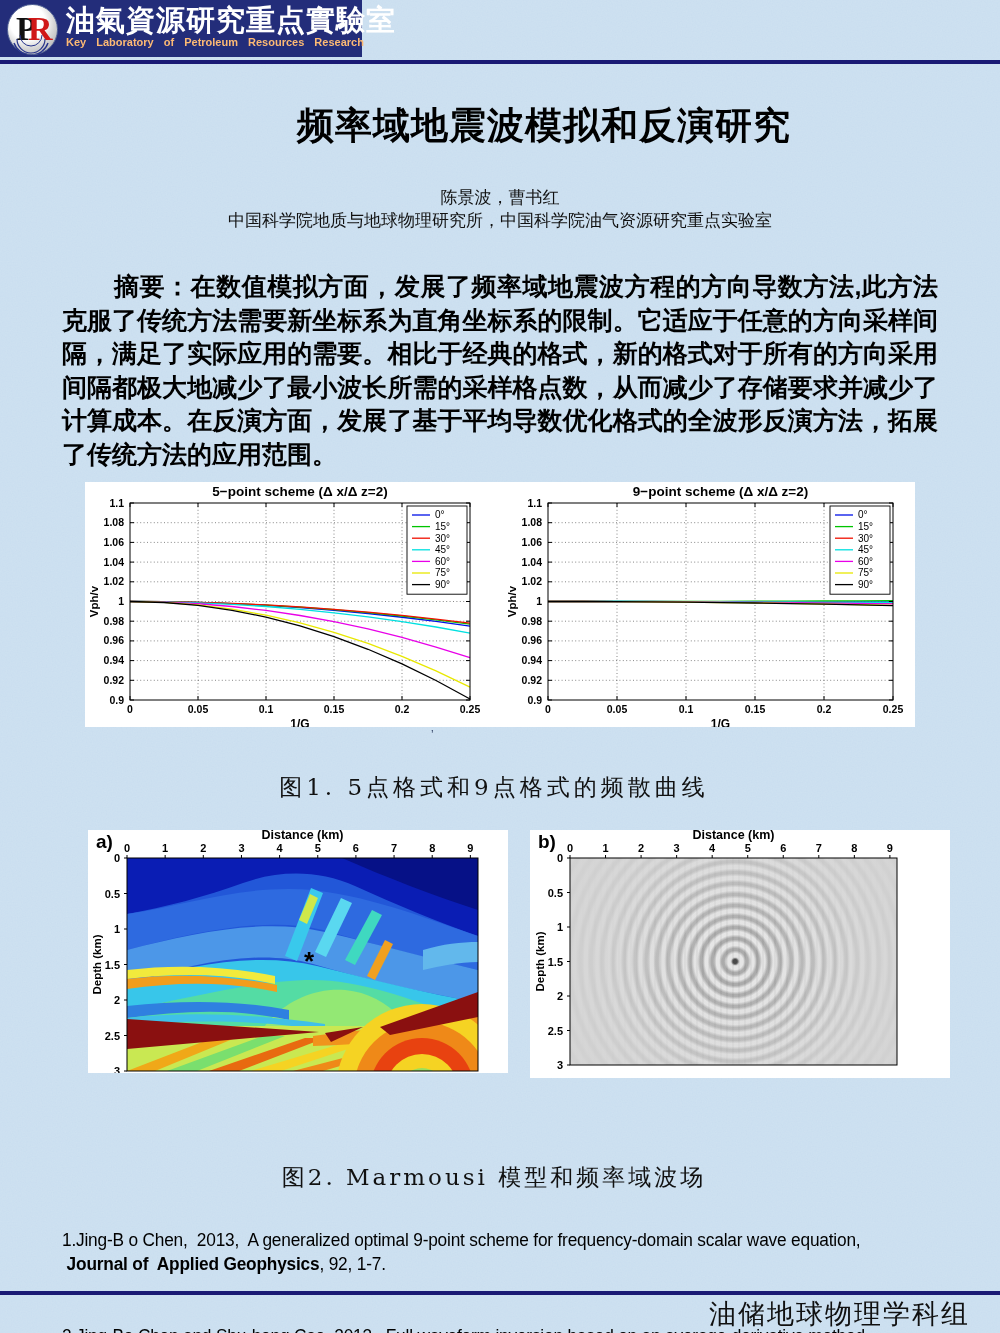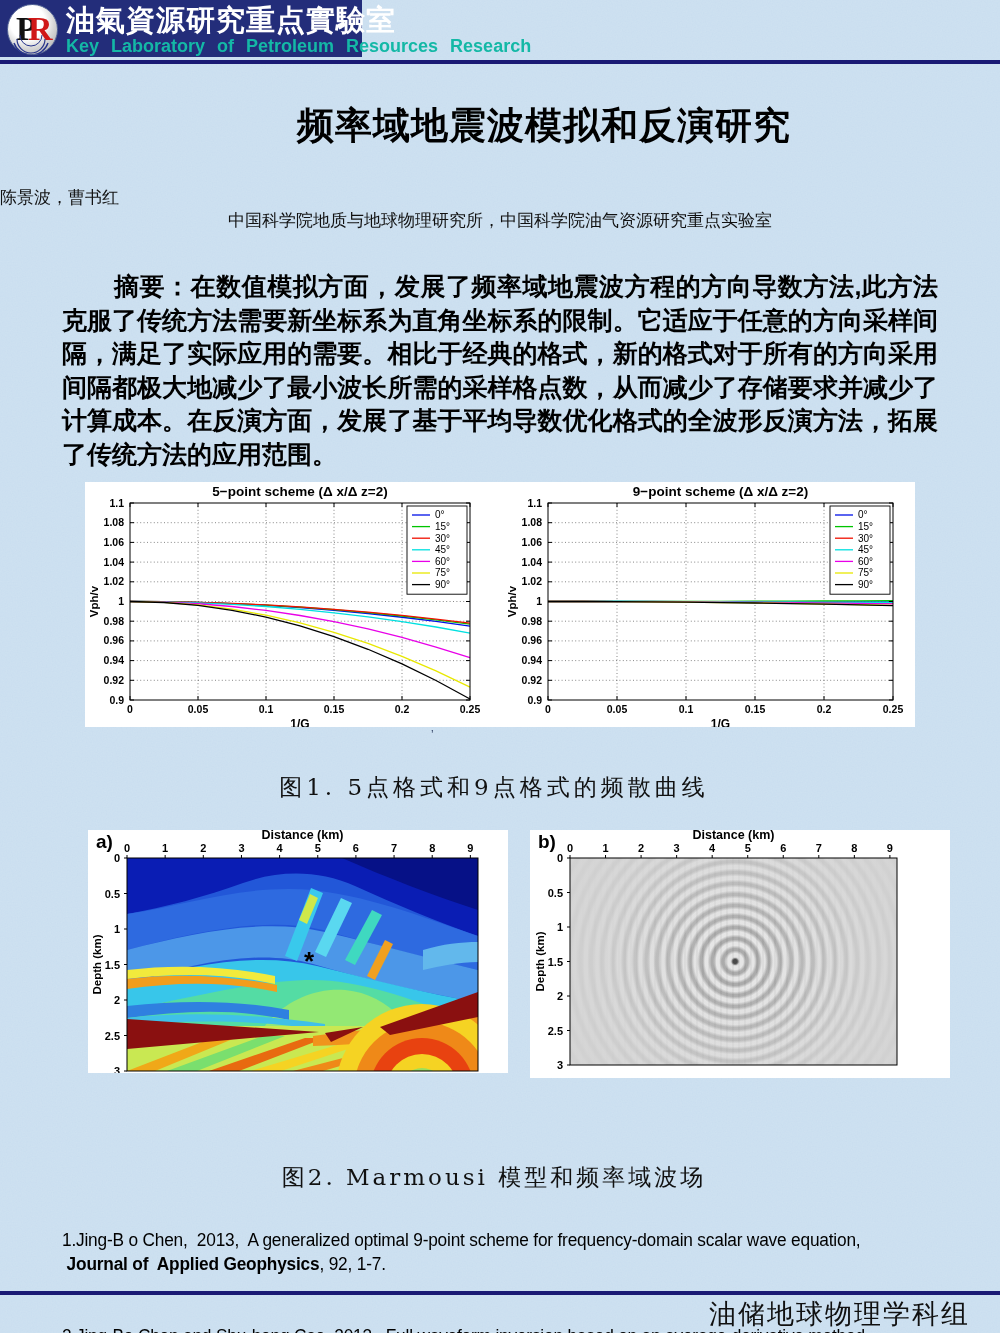--- a/index.html
+++ b/index.html
@@ -10,30 +10,30 @@
   
   #hdr-block{position:absolute;left:0;top:0;width:362px;height:57px;background:#232d7a;}
   #hdr-logo{position:absolute;left:7px;top:4px;width:49px;height:49px;border-radius:50%;
             background:radial-gradient(circle at 40% 35%, #ffffff 0 40%, #d8d8d8 60%, #9a9a9a 100%);
             border:1px solid #5a6a9a;}
   .logo-letter{position:absolute;font-weight:bold;font-size:34px;line-height:1;font-family:"Liberation Serif",serif;}
   #logo-p{left:8px;top:7px;color:#111;}
   #logo-r{left:20px;top:7px;color:#d01818;}
   #hdr-cn{position:absolute;left:66px;top:1px;width:292px;color:#fff;font-size:29px;font-weight:bold;
           font-family:"DejaVu Serif",serif;letter-spacing:1px;white-space:nowrap;}
-  #hdr-en{position:absolute;left:66px;top:36px;color:#14b8a6;font-size:18px;font-weight:bold;
+  #hdr-en{position:absolute;left:66px;top:36px;color:#fdba74;font-size:11px;font-weight:bold;
           word-spacing:7px;white-space:nowrap;}
   #hdr-right{position:absolute;right:18px;top:14px;font-size:30px;color:#101010;letter-spacing:2px;}
   .rule{position:absolute;left:0;width:1000px;height:4px;background:#1a1a74;}
   #rule-top{top:60px;} #rule-bottom{top:1291px;}
 
   
   #title{position:absolute;left:0;top:101px;width:1000px;text-align:center;
          font-size:37px;font-weight:bold;color:#000;letter-spacing:1px;margin-left:44px;}
-  #authors{position:absolute;left:0;top:186px;width:1000px;
+  #authors{position:absolute;left:0;top:186px;width:1000px;text-align:center;
            font-family:"DejaVu Serif",serif;font-size:17px;color:#111;}
   #affil{position:absolute;left:0;top:209px;width:1000px;text-align:center;
          font-family:"DejaVu Serif",serif;font-size:17px;color:#111;}
 
   
   #abstract{position:absolute;left:62px;top:270px;width:876px;font-size:25px;font-weight:bold;
             line-height:33.5px;color:#000;text-align:justify;text-indent:52px;}
 
   
   .panel{position:absolute;background:#ffffff;}

